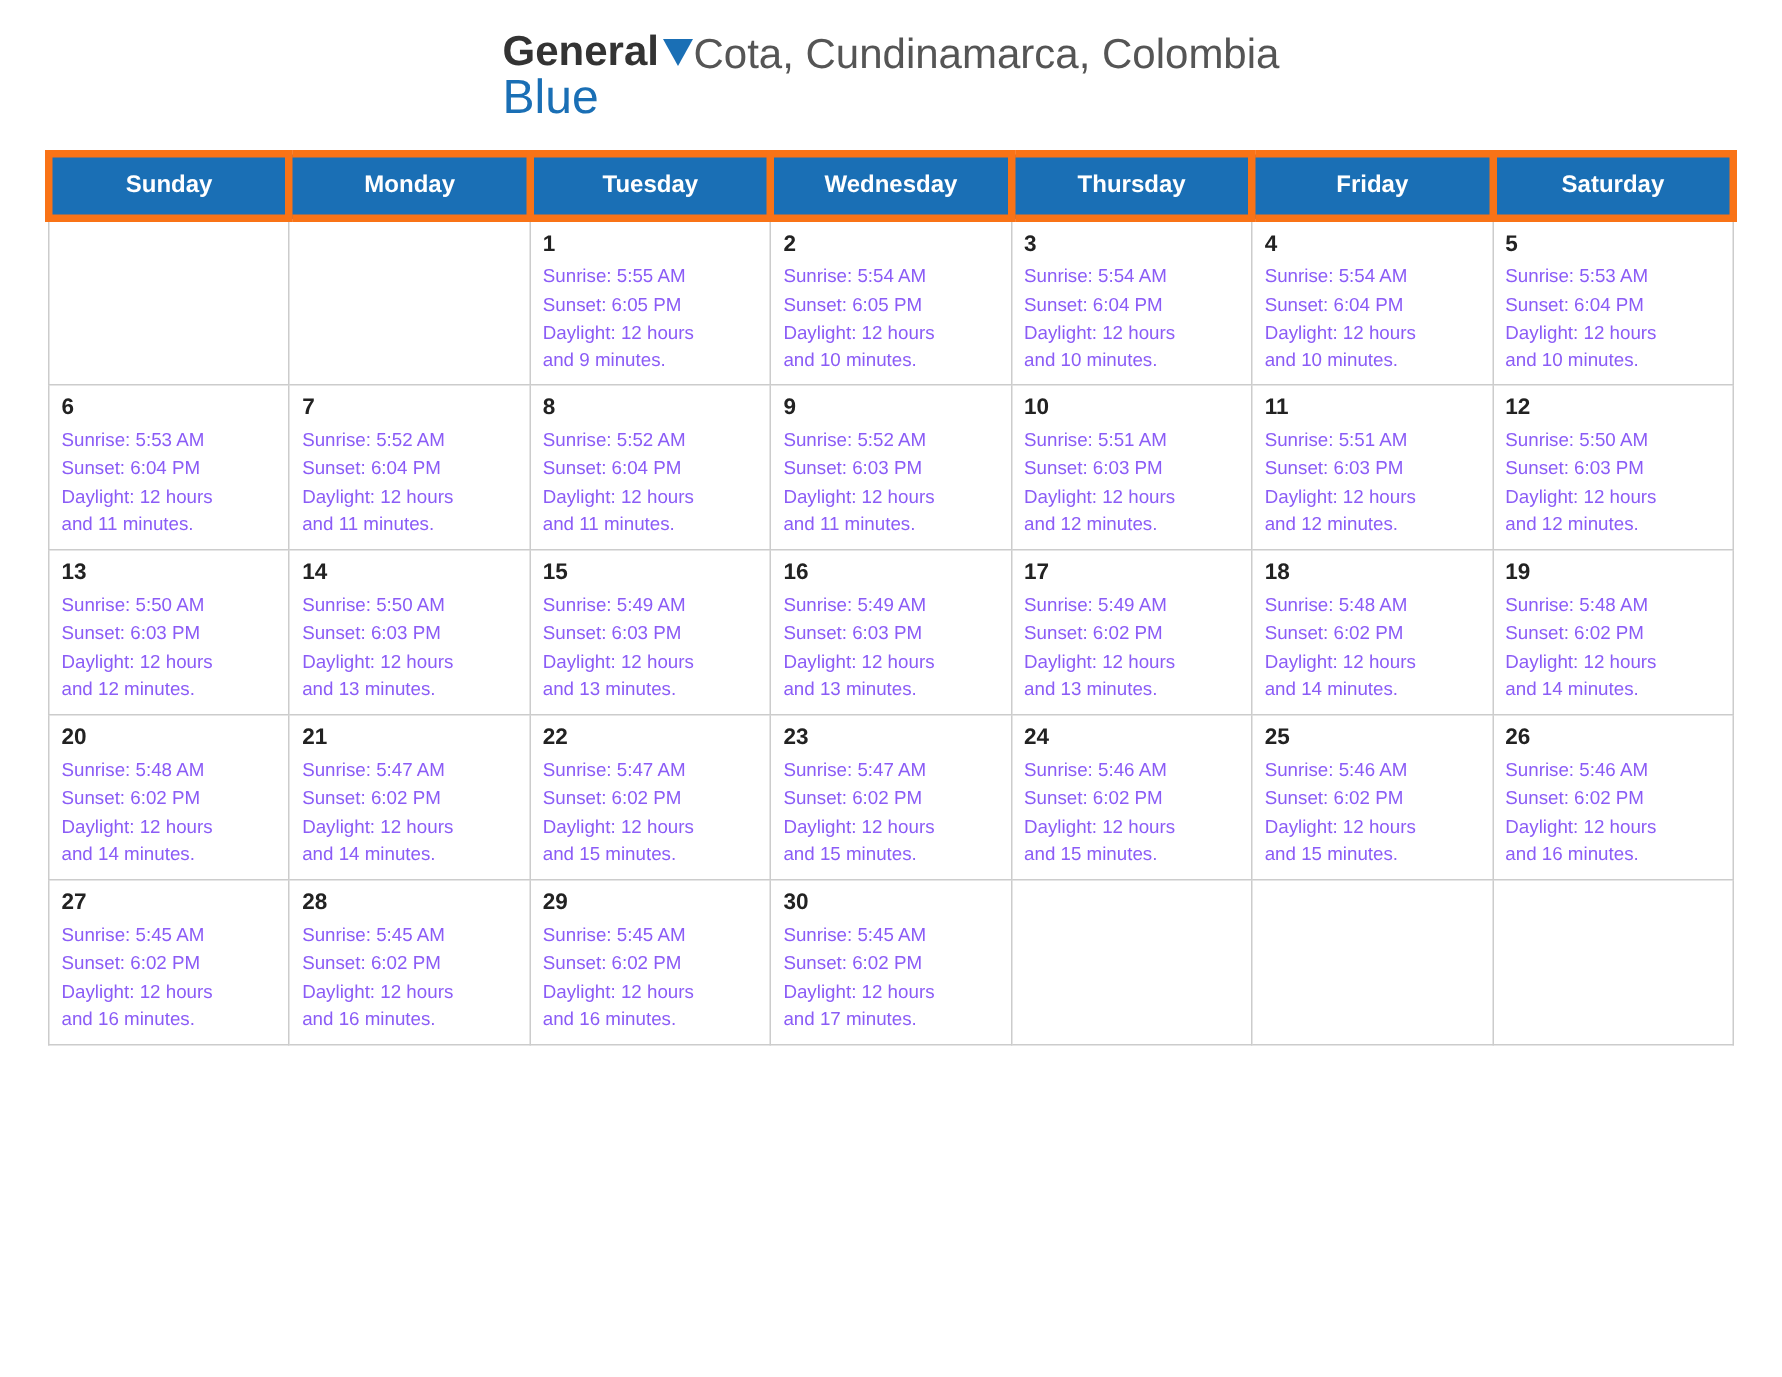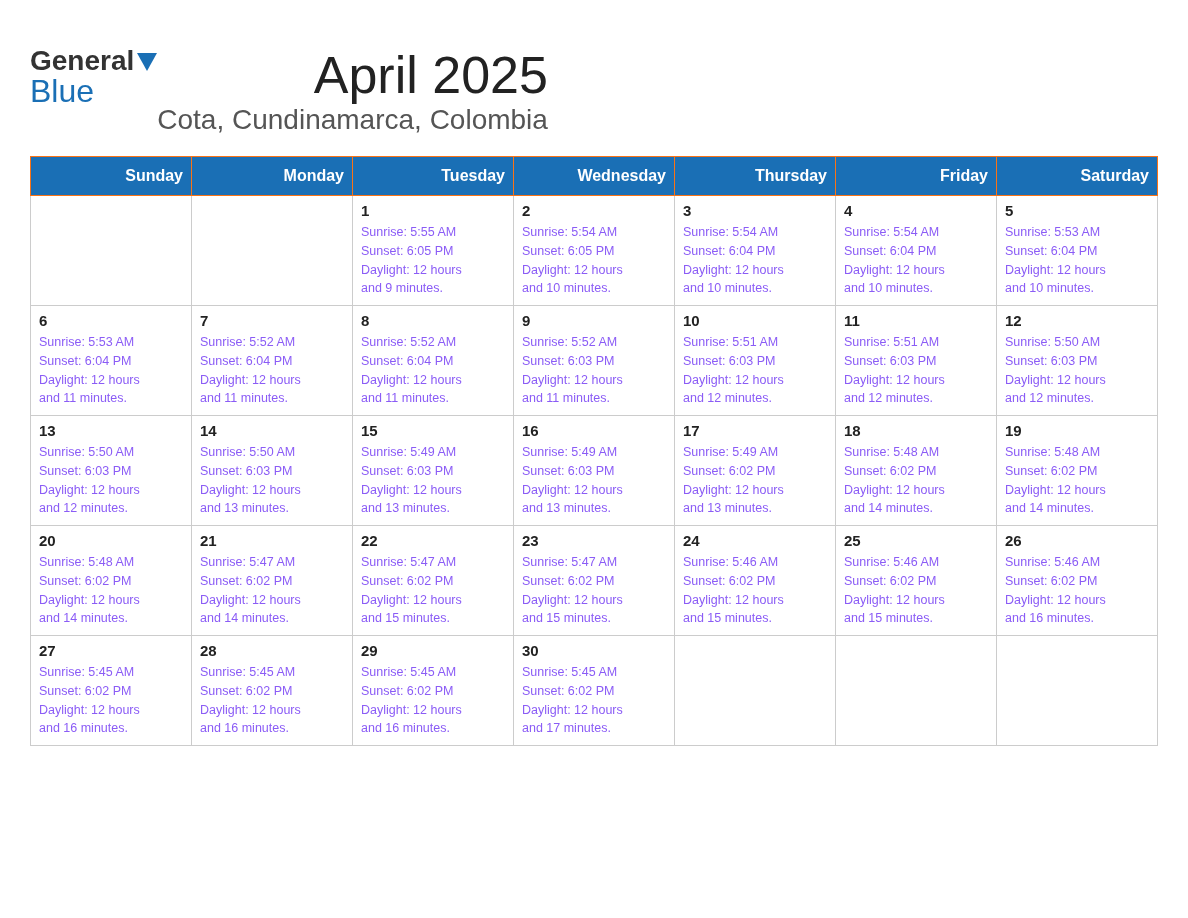--- a/index.html
+++ b/index.html
@@ -5,24 +5,23 @@
     * { margin: 0; padding: 0; box-sizing: border-box; }
     body {
       font-family: Arial, sans-serif;
       background: #fff;
       width: 1188px;
       min-height: 918px;
       padding: 20px 30px;
     }
     .header {
       display: flex;
-      justify-content: flex-start;
+      justify-content: center;
       align-items: flex-start;
       margin-bottom: 20px;
-      margin-top: 27px;
     }
     .logo {
       display: flex;
       flex-direction: column;
       align-items: flex-start;
     }
     .logo-text-general {
       font-size: 28px;
       font-weight: bold;
       color: #333;
@@ -56,22 +55,22 @@
       width: 100%;
       border-collapse: collapse;
       table-layout: fixed;
     }
     thead tr th {
       background-color: #1a6fb5;
       color: #fff;
       font-size: 16px;
       font-weight: bold;
       padding: 10px 8px;
-      text-align: right;
-      border: 1px solid #f97316;
+      text-align: center;
+      border: 5px solid #f97316;
     }
     tbody tr td {
       border: 1px solid #ccc;
       vertical-align: top;
       padding: 6px 8px;
       font-size: 13px;
       color: #333;
       height: 110px;
     }
     .day-num {
@@ -102,21 +101,20 @@
       <span class="logo-text-general">General</span>
       <svg width="20" height="18" viewBox="0 0 20 18" style="margin-left:3px;margin-top:2px;">
         <polygon points="0,0 20,0 10,18" fill="#1a6fb5"></polygon>
       </svg>
     </div>
     <div>
       <span class="logo-text-blue">Blue</span>
     </div>
   </div>
   <div class="title-block">
-    <h1>April 2025</h1>
     <h2>Cota, Cundinamarca, Colombia</h2>
   </div>
 </div>
 
 <table>
   <thead>
     <tr>
       <th>Sunday</th>
       <th>Monday</th>
       <th>Tuesday</th>

